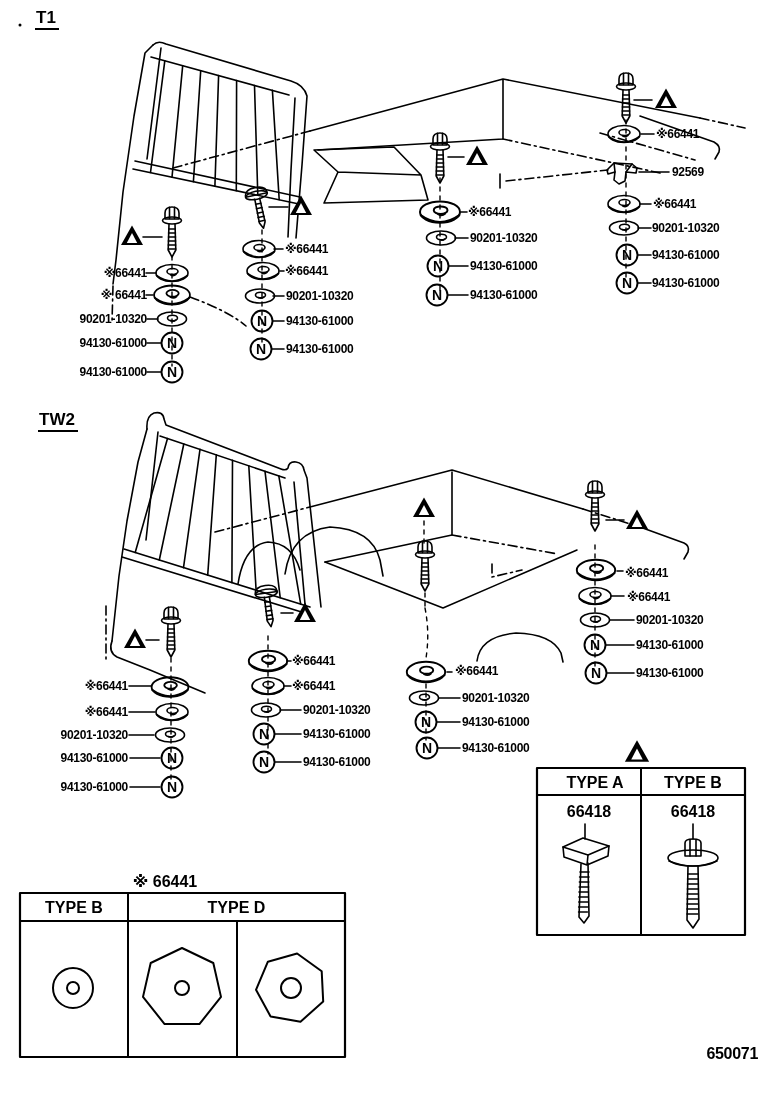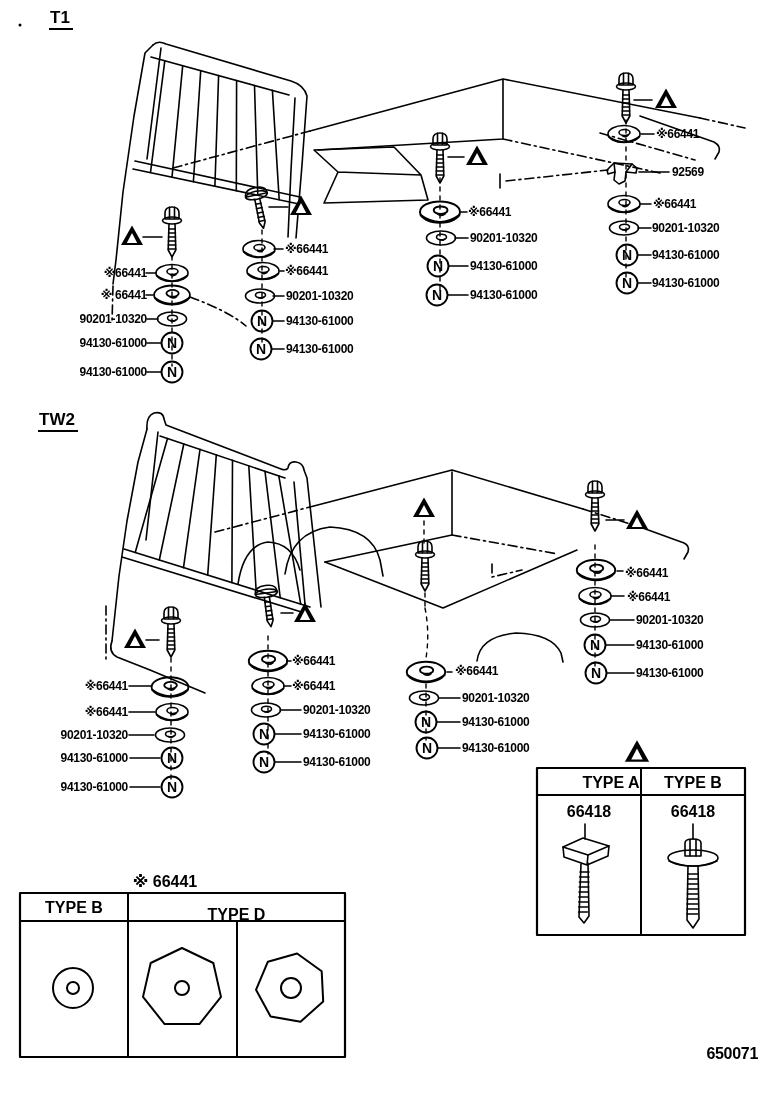--- a/index.html
+++ b/index.html
@@ -206,21 +206,21 @@
     <path class="ln md" d="M20,921 L345,921 M128,893 L128,1057 M237,921 L237,1057"></path>
     <circle class="ln md" cx="73" cy="988" r="20"></circle>
     <circle class="ln md" cx="73" cy="988" r="6"></circle>
     <polygon class="ln md" points="182,948 213.3,963 221,996.9 199.4,1024.1 164.6,1024.1 143,996.9 150.7,963"></polygon>
     <circle class="ln md" cx="182" cy="988" r="7"></circle>
     <polygon class="ln md" points="297.1,953.5 321.7,971.2 323.2,1001.6 300.5,1021.7 270.6,1016.4 256,989.8 267.9,961.7"></polygon>
     <circle class="ln md" cx="291" cy="988" r="10"></circle>
   </g>
 </svg>
 
-<div class="sec-title" style="left:49px;top:8px;">T1</div>
+<div class="sec-title" style="left:35px;top:8px;">T1</div>
 
 <div class="lbl ra" style="left:147px;top:264px;">※66441</div>
 <div class="lbl ra" style="left:147px;top:286px;">※ 66441</div>
 <div class="lbl ra" style="left:147px;top:310px;">90201-10320</div>
 <div class="lbl ra" style="left:147px;top:334px;">94130-61000</div>
 <div class="lbl ra" style="left:147px;top:363px;">94130-61000</div>
 
 <div class="lbl" style="left:285px;top:240px;">※66441</div>
 <div class="lbl" style="left:285px;top:262px;">※66441</div>
 <div class="lbl" style="left:286px;top:287px;">90201-10320</div>
@@ -257,24 +257,24 @@
 <div class="lbl" style="left:462px;top:689px;">90201-10320</div>
 <div class="lbl" style="left:462px;top:713px;">94130-61000</div>
 <div class="lbl" style="left:462px;top:739px;">94130-61000</div>
 
 <div class="lbl" style="left:625px;top:564px;">※66441</div>
 <div class="lbl" style="left:627px;top:588px;">※66441</div>
 <div class="lbl" style="left:636px;top:611px;">90201-10320</div>
 <div class="lbl" style="left:636px;top:636px;">94130-61000</div>
 <div class="lbl" style="left:636px;top:664px;">94130-61000</div>
 
-<div class="th" style="left:559px;top:773px;width:104px;">TYPE A</div>
+<div class="th" style="left:543px;top:773px;width:104px;">TYPE A</div>
 <div class="th" style="left:641px;top:773px;width:104px;">TYPE B</div>
 <div class="th" style="left:537px;top:802px;width:104px;">66418</div>
 <div class="th" style="left:641px;top:802px;width:104px;">66418</div>
 
 <div class="th" style="left:100px;top:872px;width:130px;">※ 66441</div>
 <div class="th" style="left:20px;top:898px;width:108px;">TYPE B</div>
-<div class="th" style="left:128px;top:898px;width:217px;margin-top:7px;">TYPE D</div>
+<div class="th" style="left:128px;top:898px;width:217px;">TYPE D</div>
 
 <div class="pg ra lbl" style="left:758px;top:1044px;">650071</div>
 
 </div>
 
 </body></html>

